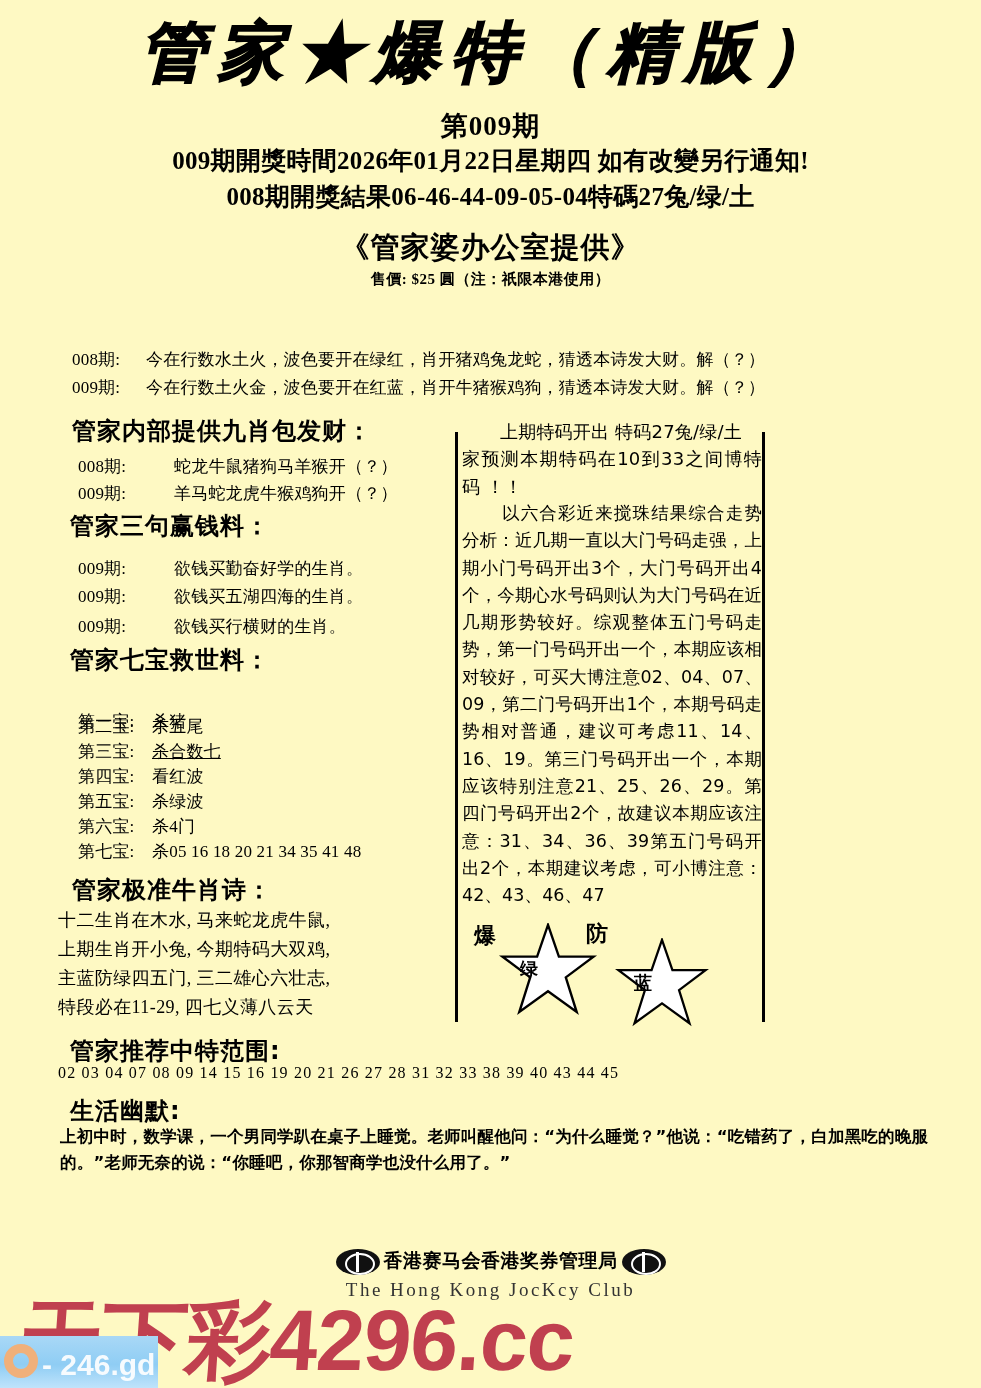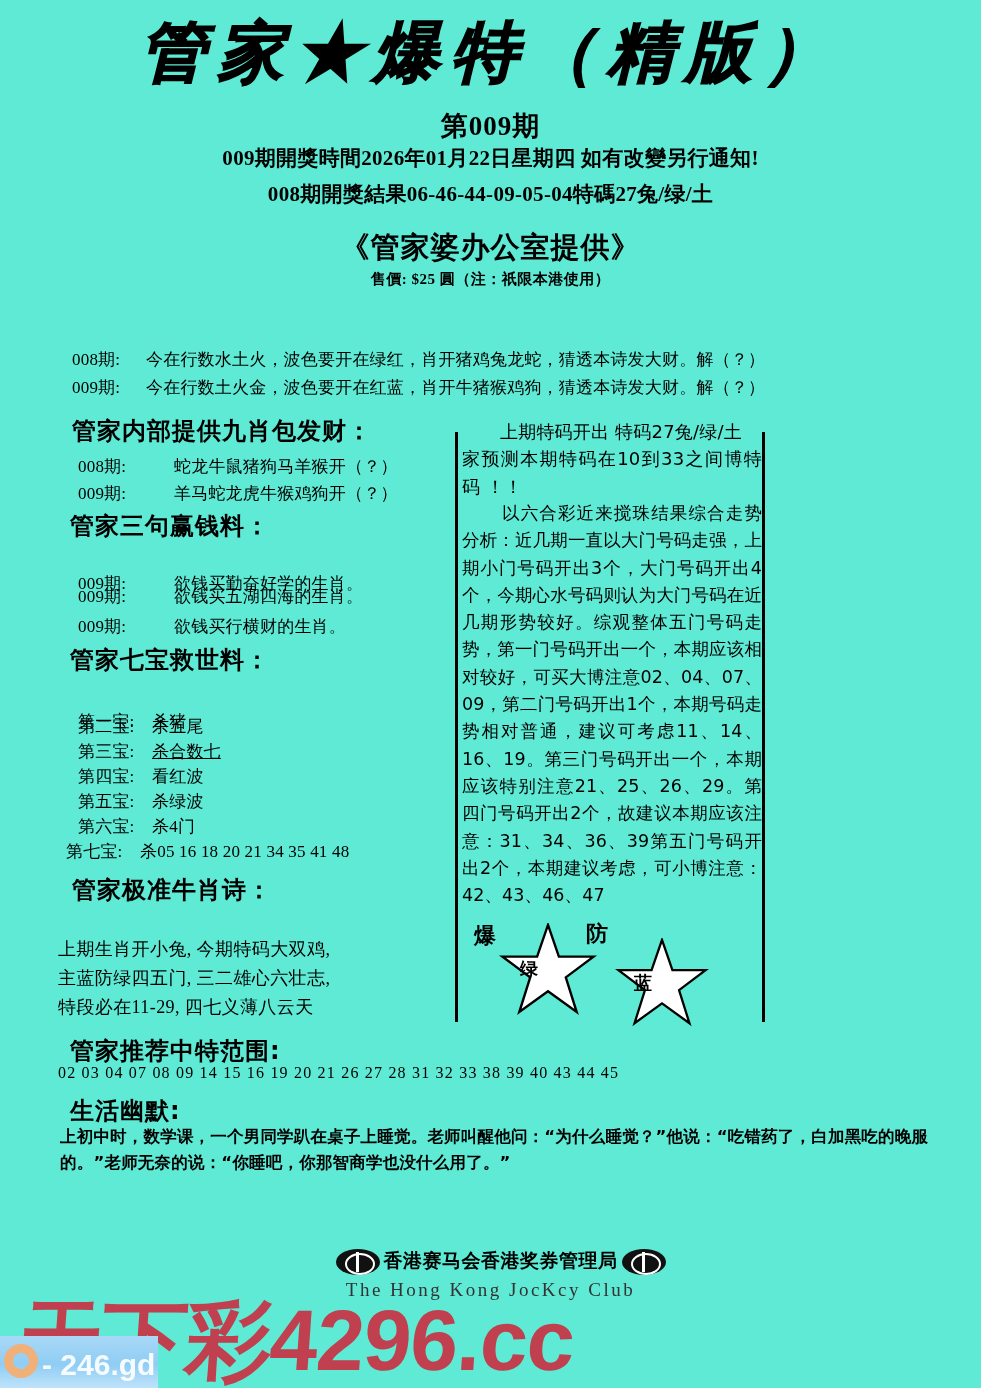--- a/index.html
+++ b/index.html
@@ -8,21 +8,21 @@
     background: #ffffff;
   }
   body {
     font-family: "Liberation Serif", "DejaVu Serif", serif;
     color: #000;
   }
   #page {
     position: relative;
     width: 981px;
     height: 1388px;
-    background: #5eead4;
+    background: #fef9c3;
     overflow: hidden;
   }
 
   
   .masthead {
     position: absolute;
     top: 18px;
     left: 0;
     width: 981px;
     text-align: center;
@@ -43,21 +43,21 @@
     text-align: center;
     font-size: 27px;
     font-weight: 700;
     letter-spacing: 1px;
   }
   .draw-line {
     position: absolute;
     left: 0;
     width: 981px;
     text-align: center;
-    font-size: 21px;
+    font-size: 25px;
     font-weight: 600;
     letter-spacing: 0.3px;
     white-space: nowrap;
   }
   .draw-line.l1 { top: 144px; }
   .draw-line.l2 { top: 180px; }
 
   .office-title {
     position: absolute;
     top: 228px;
@@ -303,21 +303,21 @@
 
   <div class="sec-head blk-9xiao-head">管家内部提供九肖包发财：</div>
   <div class="row-line" style="top:455px;left:78px;">
     <span class="row-label wide">008期:</span><span>蛇龙牛鼠猪狗马羊猴开（？）</span>
   </div>
   <div class="row-line" style="top:482px;left:78px;">
     <span class="row-label wide">009期:</span><span>羊马蛇龙虎牛猴鸡狗开（？）</span>
   </div>
 
   <div class="sec-head blk-3ju-head">管家三句赢钱料：</div>
-  <div class="row-line" style="top:572px;left:78px;">
+  <div class="row-line" style="top:557px;left:78px;">
     <span class="row-label wide">009期:</span><span>欲钱买勤奋好学的生肖。</span>
   </div>
   <div class="row-line" style="top:585px;left:78px;">
     <span class="row-label wide">009期:</span><span>欲钱买五湖四海的生肖。</span>
   </div>
   <div class="row-line" style="top:615px;left:78px;">
     <span class="row-label wide">009期:</span><span>欲钱买行横财的生肖。</span>
   </div>
 
   <div class="sec-head blk-7bao-head">管家七宝救世料：</div>
@@ -332,25 +332,26 @@
   </div>
   <div class="row-line" style="top:765px;left:78px;">
     <span class="row-label">第四宝:</span><span>看红波</span>
   </div>
   <div class="row-line" style="top:790px;left:78px;">
     <span class="row-label">第五宝:</span><span>杀绿波</span>
   </div>
   <div class="row-line" style="top:815px;left:78px;">
     <span class="row-label">第六宝:</span><span>杀4门</span>
   </div>
-  <div class="row-line" style="top:840px;left:66px;">
+  <div class="row-line" style="top:840px;left:78px;">
     <span class="row-label">第七宝:</span><span>杀05  16  18  20  21  34  35  41  48</span>
   </div>
 
   <div class="sec-head blk-poem-head">管家极准牛肖诗：</div>
+  <div class="poem-line" style="top:908px;">十二生肖在木水, 马来蛇龙虎牛鼠,</div>
   <div class="poem-line" style="top:937px;">上期生肖开小兔, 今期特码大双鸡,</div>
   <div class="poem-line" style="top:966px;">主蓝防绿四五门, 三二雄心六壮志,</div>
   <div class="poem-line" style="top:995px;">特段必在11-29, 四七义薄八云天</div>
 
   <div class="sec-head blk-range-head">管家推荐中特范围:</div>
   <div class="range-nums">02  03  04  07  08  09  14  15  16  19  20  21  26  27  28  31  32  33  38  39  40  43  44  45</div>
 
   <div class="sec-head blk-humor-head">生活幽默:</div>
   <div class="humor-body">上初中时，数学课，一个男同学趴在桌子上睡觉。老师叫醒他问：“为什么睡觉？”他说：“吃错药了，白加黑吃的晚服的。”老师无奈的说：“你睡吧，你那智商学也没什么用了。”</div>
 

